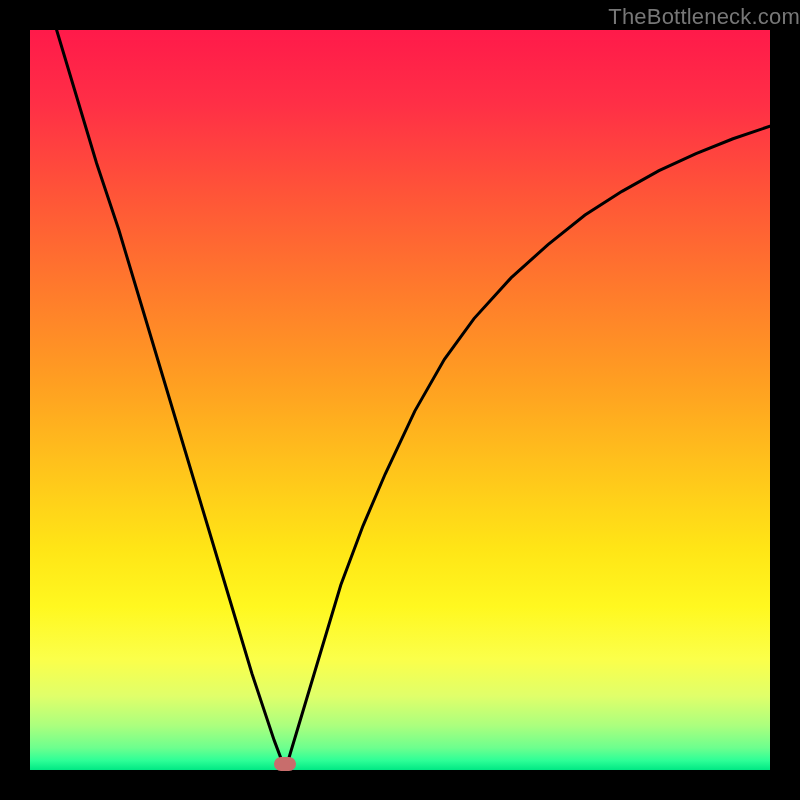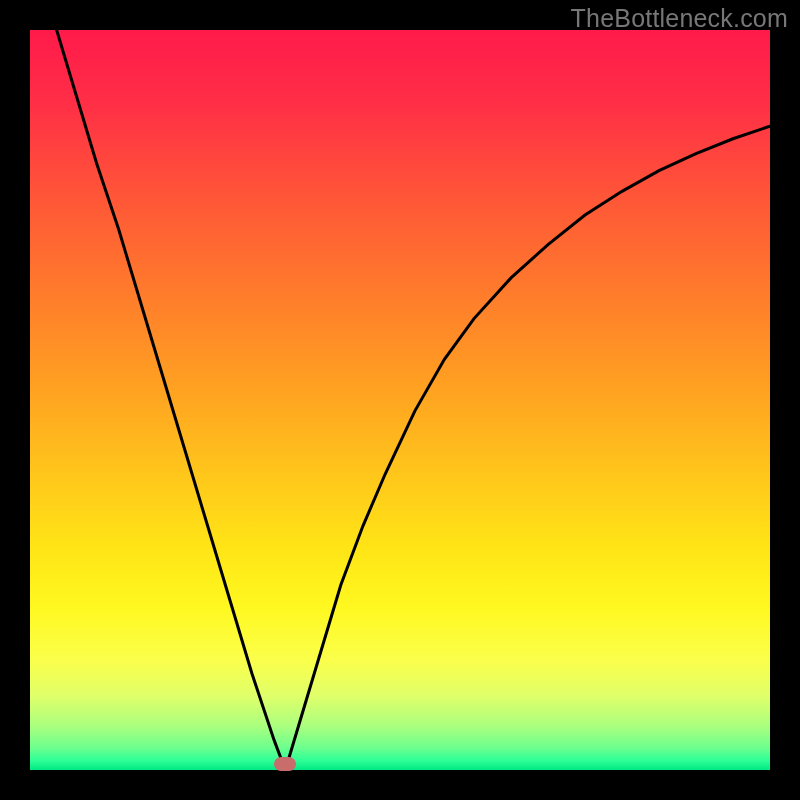--- a/index.html
+++ b/index.html
@@ -13,23 +13,23 @@
   }
   .outer {
     position: relative;
     width: 800px;
     height: 800px;
     background: #000;
   }
   .watermark {
     position: absolute;
     top: 4px;
-    right: 12px;
+    right: 0;
     color: #777;
-    font-size: 25px;
+    font-size: 22px;
     font-weight: 500;
     letter-spacing: 0.2px;
     z-index: 10;
   }
   .plot {
     position: absolute;
     left: 30px;
     top: 30px;
     width: 740px;
     height: 740px;

